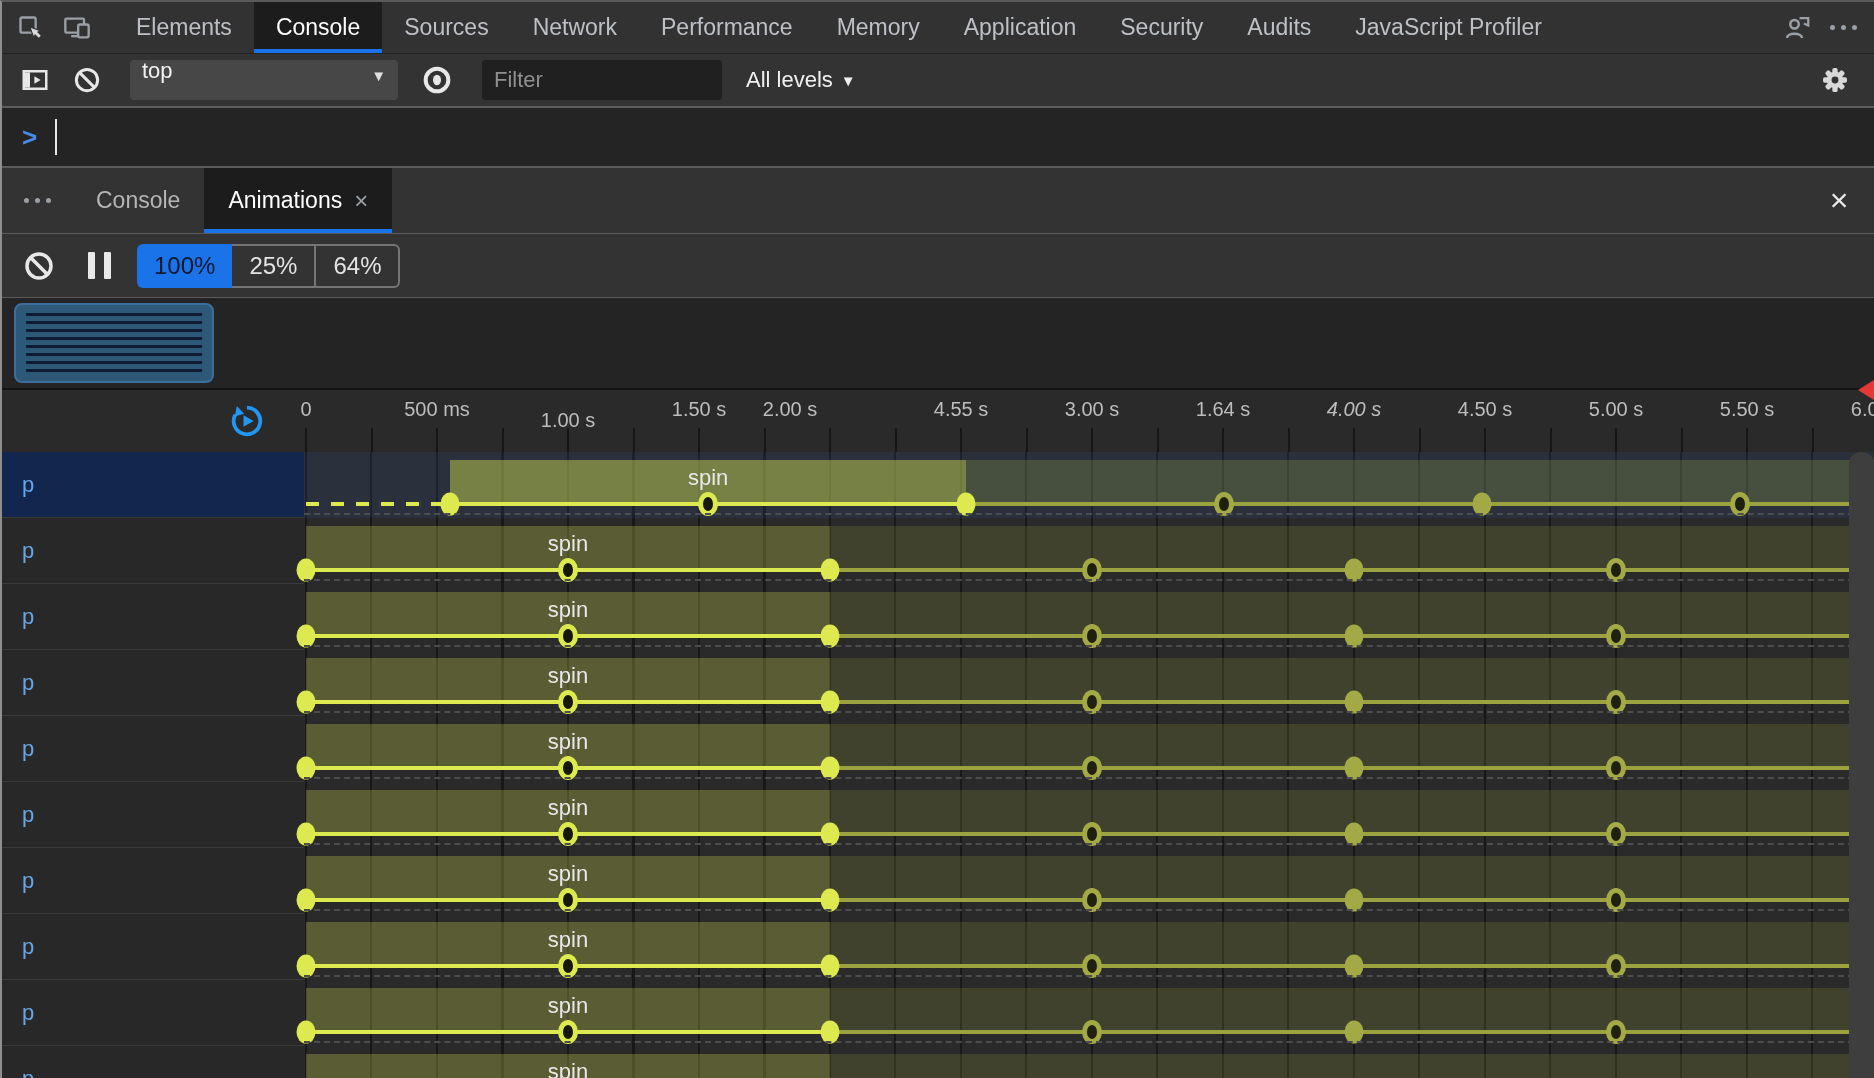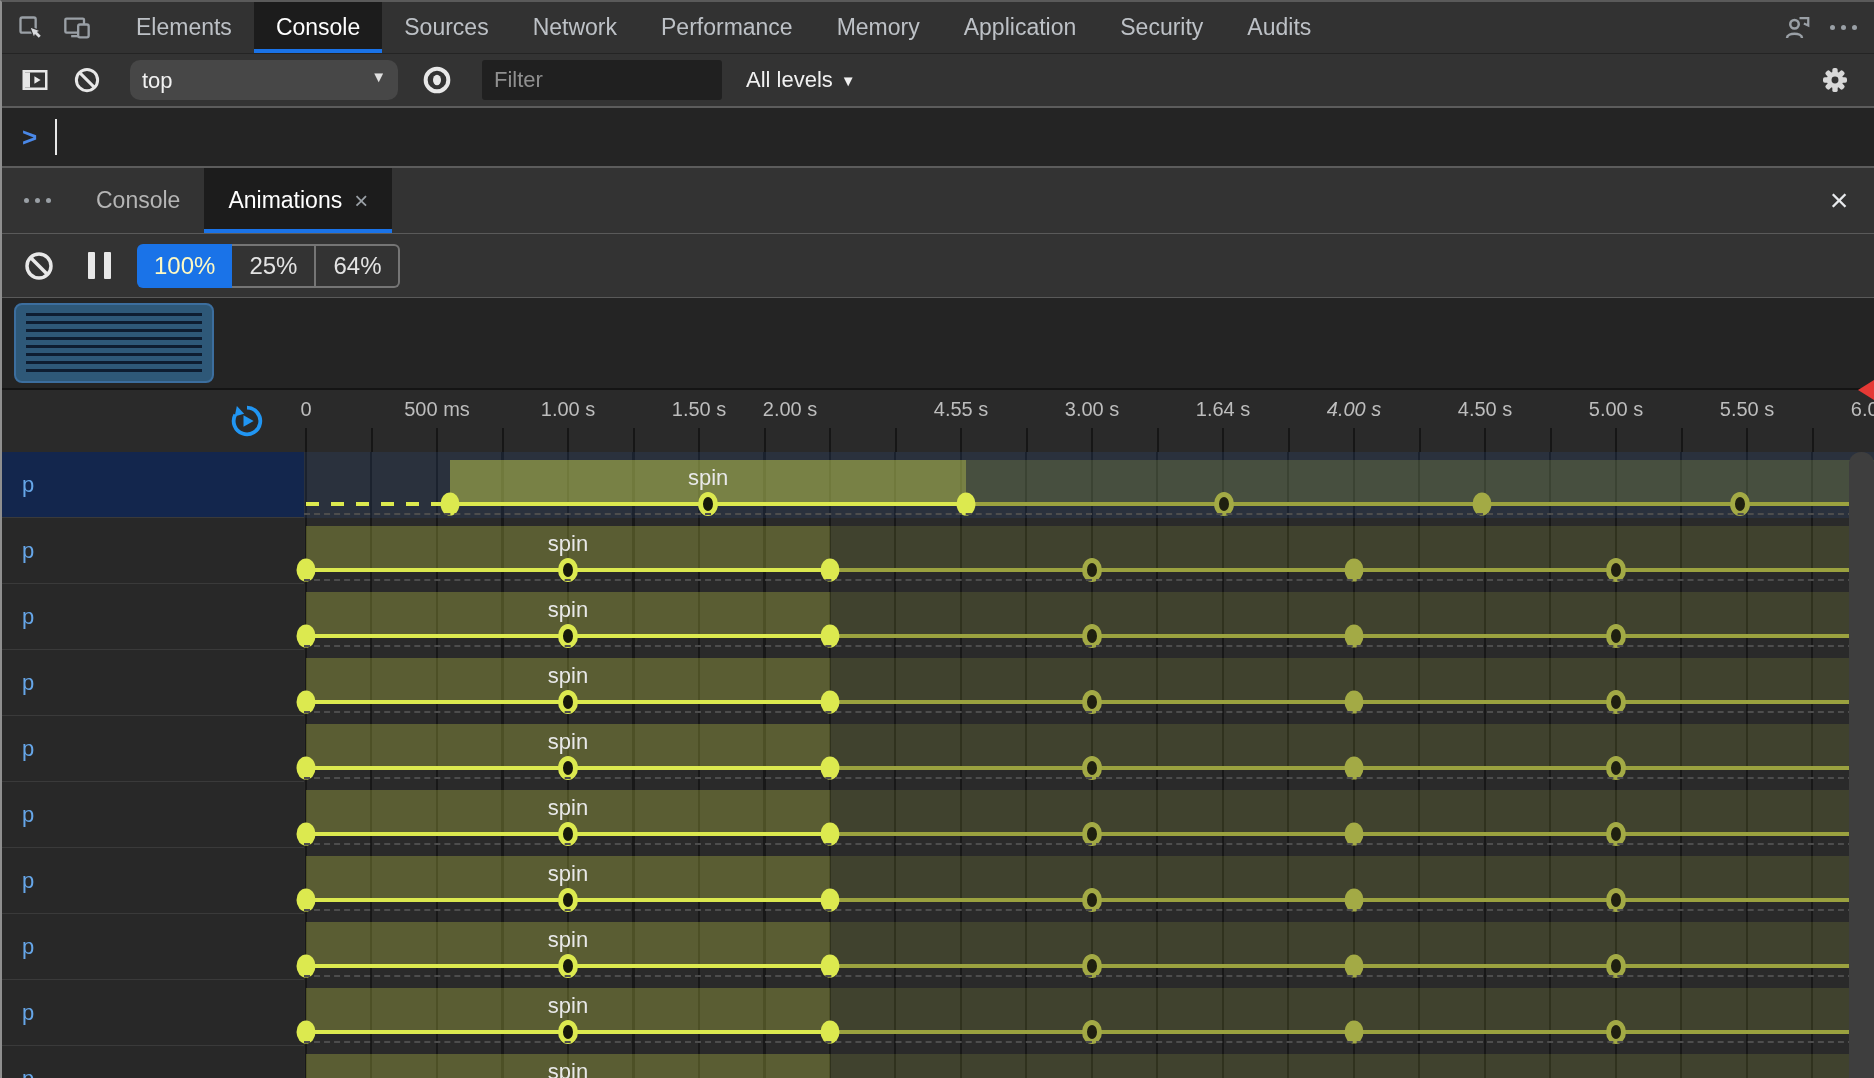--- a/index.html
+++ b/index.html
@@ -16,21 +16,21 @@
   .tabbar .icon-btn:first-child { margin-left:6px; }
   .tabs { display:flex; align-items:stretch; margin-left:14px; }
   .tab { position:relative; display:flex; align-items:center; padding:0 22px; color:#bdc1c6; font-size:23px; cursor:pointer; }
   .tab.active { background:#1c1c1c; color:#ffffff; }
   .tab.active::after { content:""; position:absolute; left:0; right:0; bottom:0; height:4px; background:#1a73e8; }
   .spacer { flex:1; }
   .dots { display:flex; gap:6px; align-items:center; }
   .dots i { width:5px; height:5px; border-radius:50%; background:#9aa0a6; }
   
   .toolbar { height:54px; background:#333333; display:flex; align-items:center; border-bottom:2px solid #5c5c5c; padding:0 10px; gap:6px; }
-  .ctx-select { width:268px; height:40px; background:#474747; border-radius:10px; display:flex; align-items:flex-start; padding:8px 12px; font-size:22px; color:#f1f1f1; margin-left:14px; cursor:pointer; }
+  .ctx-select { width:268px; height:40px; background:#474747; border-radius:4px; display:flex; align-items:flex-end; padding:16px 12px; font-size:22px; color:#f1f1f1; margin-left:14px; cursor:pointer; }
   .ctx-select .arrow { margin-left:auto; font-size:15px; color:#e0e0e0; }
   .filter-input { width:240px; height:40px; background:#202020; border:none; border-radius:3px; color:#e8e8e8; font-size:22px; padding:0 12px; margin-left:16px; font-family:"Liberation Sans", sans-serif; }
   .filter-input::placeholder { color:#8f8f8f; }
   .levels { display:flex; align-items:center; gap:8px; font-size:22px; color:#f1f1f1; margin-left:18px; cursor:pointer; }
   .levels .arrow { font-size:15px; }
   
   .prompt { height:60px; background:#242424; border-bottom:2px solid #5c5c5c; display:flex; align-items:center; padding-left:20px; }
   .prompt .chev { color:#4a88e8; font-size:26px; font-weight:bold; margin-right:18px; }
   .caret { width:2px; height:36px; background:#e8e8e8; }
   
@@ -41,21 +41,21 @@
   .dtab.active::after { content:""; position:absolute; left:0; right:0; bottom:0; height:4px; background:#1a73e8; }
   .dtab .close { color:#9aa0a6; font-size:24px; }
   .drawer-close { width:70px; display:flex; align-items:center; justify-content:center; font-size:32px; color:#e8eaed; cursor:pointer; }
   
   .animbar { height:64px; background:#333333; display:flex; align-items:center; border-bottom:1px solid #5a5a5a; padding:0 14px; }
   .pausebtn { display:flex; gap:9px; margin-left:26px; cursor:pointer; }
   .pausebtn i { width:7px; height:27px; background:#e8e8e8; border-radius:1px; }
   .rates { display:flex; margin-left:26px; height:44px; }
   .rate { display:flex; align-items:center; justify-content:center; padding:0 17px; font-size:24px; color:#e3e3e3; border:2px solid #757575; border-left:none; cursor:pointer; }
   .rate:last-child { border-radius:0 6px 6px 0; }
-  .rate.active { background:#1a73e8; color:#fef9c3; border:none; border-radius:6px 0 0 6px; }
+  .rate.active { background:#1a73e8; color:#0f172a; border:none; border-radius:6px 0 0 6px; }
   
   .previewstrip { height:92px; background:#242424; border-bottom:2px solid #141414; display:flex; align-items:center; padding-left:12px; }
   .thumb { width:200px; height:80px; border-radius:8px; background:#2e5878; border:2px solid #3c6e9e; padding:8px 10px; cursor:pointer; }
   .thumb .stripes { width:100%; height:100%; background:repeating-linear-gradient(180deg,#0e1d31 0 3.5px,#2e5878 3.5px 8px); }
   
   .timeline { position:relative; height:690px; background:#2a2a2a; }
   .ruler { position:relative; height:62px; cursor:pointer; }
   .rlabel { position:absolute; top:8px; transform:translateX(-50%); font-size:20px; color:#bdbdbd; white-space:nowrap; }
   .rtick { position:absolute; top:38px; width:2px; height:24px; background:#161616; }
   .replay { position:absolute; left:226px; top:12px; width:38px; height:38px; cursor:pointer; }
@@ -128,20 +128,23 @@
         </div>
         <div class="tab">
           <span>Application</span>
         </div>
         <div class="tab">
           <span>Security</span>
         </div>
         <div class="tab">
           <span>Audits</span>
         </div>
+        <div class="tab">
+          <span>JavaScript Profiler</span>
+        </div>
       </div>
     <div class="spacer"></div>
     <div class="icon-btn">
       <svg width="30" height="30" viewBox="0 0 24 24">
         <circle cx="10" cy="9" r="3.4" fill="none" stroke="#9aa0a6" stroke-width="2"></circle>
         <path d="M4 20 C4 15.5 16 15.5 16 20" fill="none" stroke="#9aa0a6" stroke-width="2"></path>
         <path d="M14 4 H21 V10 L17.5 8.4" fill="none" stroke="#9aa0a6" stroke-width="1.8"></path>
       </svg>
     </div>
     <div class="icon-btn" style="margin-right:8px;">
@@ -252,21 +255,21 @@
       <div class="replay">
         <svg width="38" height="38" viewBox="0 0 24 24">
           <path d="M12 3.6 a8.4 8.4 0 1 1 -7.4 4.4" fill="none" stroke="#2196f3" stroke-width="2.4"></path>
           <path d="M5.6 2.6 L4.2 9.2 L10.2 7.4 Z" fill="#2196f3"></path>
           <path d="M9.8 8.3 L16.2 12 L9.8 15.7 Z" fill="#2196f3"></path>
         </svg>
       </div>
       <div class="redmark"></div>
     <div class="rlabel" style="left: 304px;">0</div>
         <div class="rlabel" style="left: 435px;">500 ms</div>
-        <div class="rlabel" style="left: 566px;">1.00 s</div>
+        <div class="rlabel" style="left: 566px; margin-top: 11px;">1.00 s</div>
         <div class="rlabel" style="left: 697px;">1.50 s</div>
         <div class="rlabel" style="left: 788px;">2.00 s</div>
         <div class="rlabel" style="left: 959px;">4.55 s</div>
         <div class="rlabel" style="left: 1090px;">3.00 s</div>
         <div class="rlabel" style="left: 1221px;">1.64 s</div>
         <div class="rlabel" style="left: 1352px; font-style: italic;">4.00 s</div>
         <div class="rlabel" style="left: 1483px;">4.50 s</div>
         <div class="rlabel" style="left: 1614px;">5.00 s</div>
         <div class="rlabel" style="left: 1745px;">5.50 s</div>
         <div class="rlabel" style="left: 1876px;">6.00 s</div>

